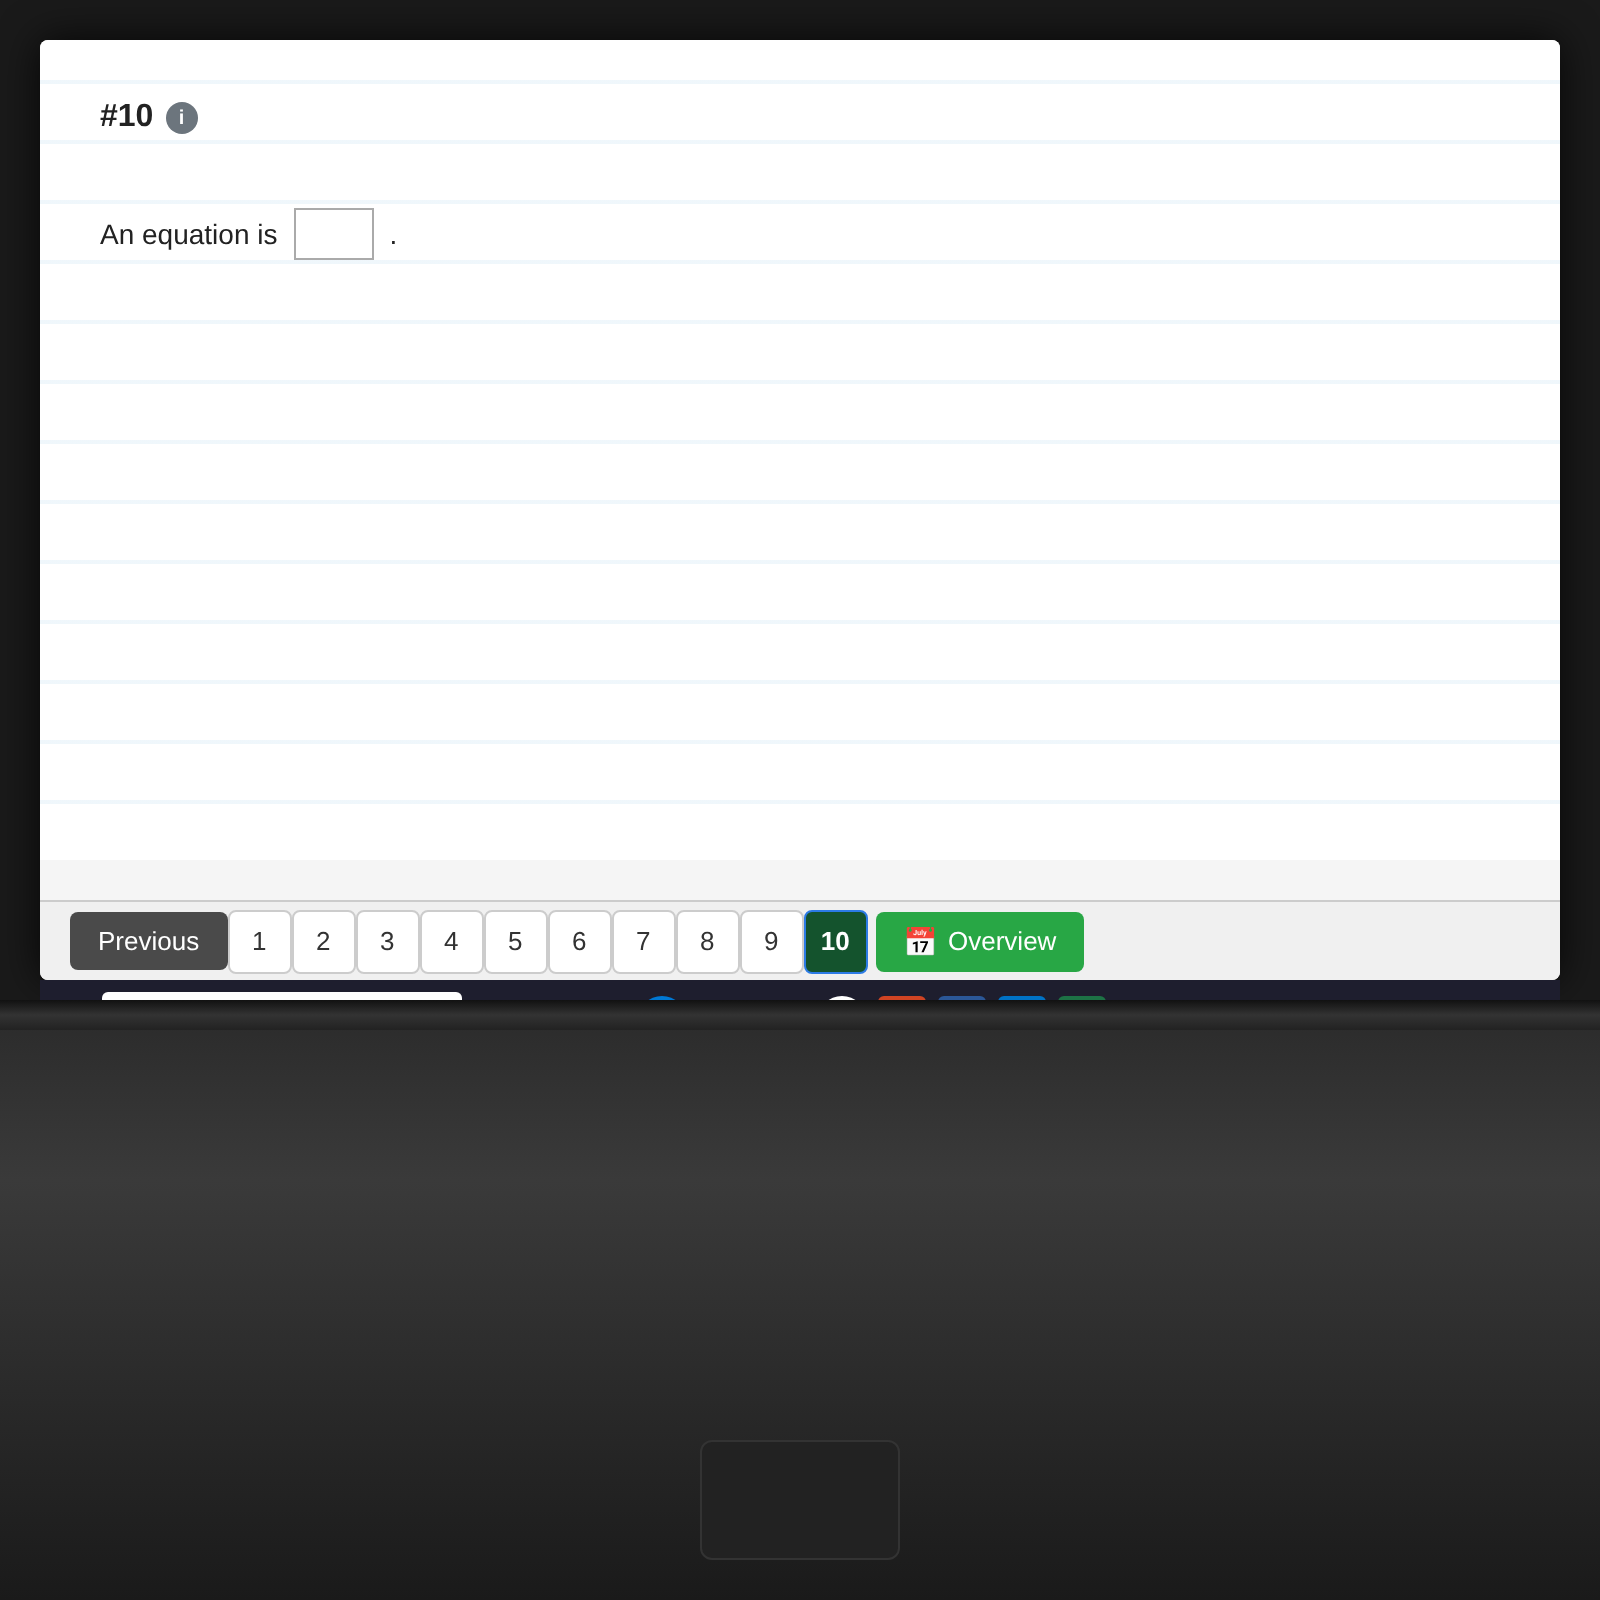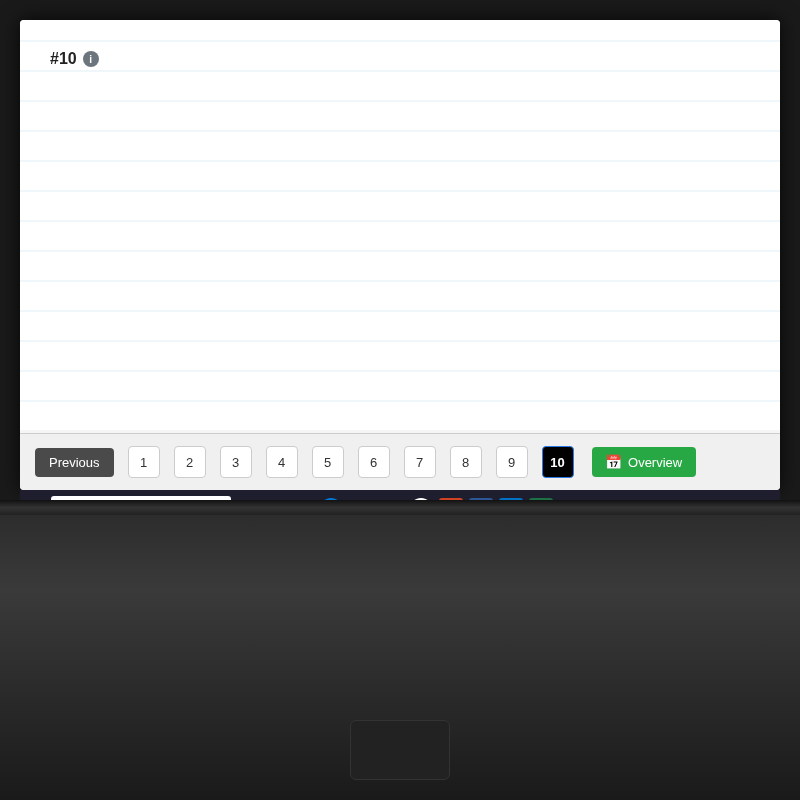--- a/index.html
+++ b/index.html
@@ -93,27 +93,27 @@
       background: white;
       display: inline-block;
     }
 
     
     .nav-bar {
       position: absolute;
       bottom: 0;
       left: 0;
       right: 0;
-      height: 57px;
+      height: 40px;
       background: #f0f0f0;
       border-top: 1px solid #ccc;
       display: flex;
       align-items: center;
       padding: 0 15px;
-      gap: 14px;
+      gap: 0;
     }
 
     .btn-previous {
       background: #4a4a4a;
       color: white;
       border: none;
       border-radius: 4px;
       padding: 7px 14px;
       font-size: 13px;
       cursor: pointer;
@@ -127,21 +127,21 @@
       width: 32px;
       height: 32px;
       font-size: 13px;
       cursor: pointer;
       display: flex;
       align-items: center;
       justify-content: center;
     }
 
     .btn-number.active {
-      background: #000000;
+      background: #14532d;
       color: white;
       border-color: #2c7be5;
       font-weight: bold;
     }
 
     .btn-overview {
       background: #28a745;
       color: white;
       border: none;
       border-radius: 4px;
@@ -248,20 +248,25 @@
 <div class="laptop-screen">
 
   <div class="content-area">
 
     <div class="question-header">
       <span class="question-number">#10</span>
       <div class="info-icon">i</div>
     </div>
 
 
+    <div class="answer-area">
+      <span>An equation is</span>
+      <div class="answer-input"></div>
+      <span>.</span>
+    </div>
 
   </div>
 
   <div class="nav-bar">
     <button class="btn-previous">Previous</button>
 
     <button class="btn-number">1</button>
     <button class="btn-number">2</button>
     <button class="btn-number">3</button>
     <button class="btn-number">4</button>

